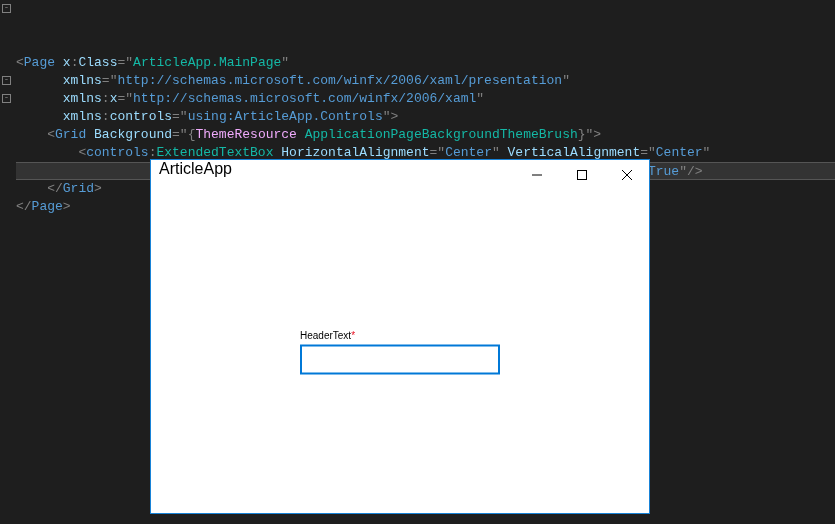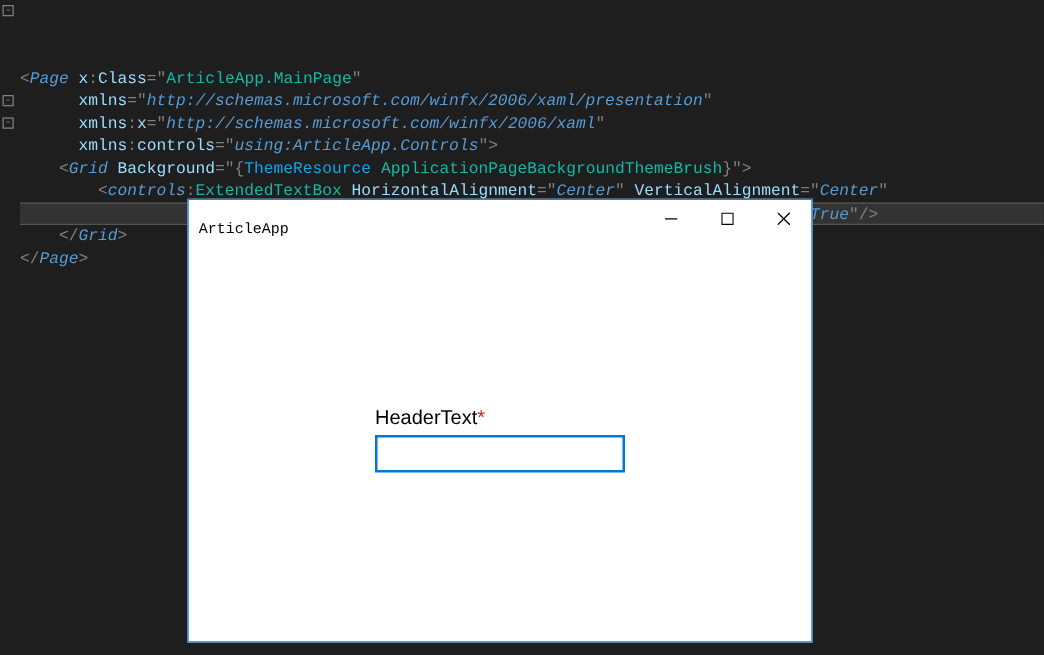--- a/index.html
+++ b/index.html
@@ -33,41 +33,40 @@
     font-size: 9px;
     line-height: 7px;
     text-align: center;
     cursor: pointer;
     background: #1e1e1e;
   }
   .code-lines { padding-left: 16px; }
   .line { height: 18px; }
   .line.hl { background: #333333; border-top:1px solid #555; border-bottom:1px solid #555; }
   .t-gray   { color: #808080; }
-  .t-blue   { color: #569cd6; font-style: italic; }
+  .t-blue   { color: #569cd6; }
   .t-attr   { color: #9cdcfe; }
   .t-class  { color: #14b8a6; }
-  .t-yellow { color: #0ea5e9; }
+  .t-yellow { color: #f0abfc; }
 
   .app-window {
     position: absolute;
     left: 150px; top: 159px;
     width: 500px; height: 355px;
     background: #ffffff;
     border: 1px solid #1883d7;
     font-family: 'Segoe UI', Tahoma, sans-serif;
     color: #000;
   }
   .titlebar {
     height: 30px;
     display: flex;
-    align-items: flex-end;
+    align-items: flex-start;
     padding-left: 8px;
-    font-size: 12px;
-    font-family: Liberation Mono, monospace;
+    font-size: 16px;
   }
   .titlebar .title { flex: 1; }
   .win-controls { display: flex; }
   .win-btn {
     width: 45px; height: 30px;
     display: flex; align-items: center; justify-content: center;
     font-size: 10px;
     font-family: 'Segoe UI', sans-serif;
   }
   .win-btn svg { display:block; }
@@ -76,21 +75,21 @@
     width: 100%;
     height: calc(100% - 30px);
   }
   .field-wrap {
     position: absolute;
     left: 50%; top: 50%;
     transform: translate(-50%, -50%);
     width: 200px;
   }
   .field-header {
-    font-size: 16px;
+    font-size: 10px;
     margin-bottom: 4px;
     color: #000;
   }
   .field-header .req { color: #e81123; }
   .field-input {
     width: 200px;
     height: 30px;
     border: 2px solid #0078d7;
     outline: none;
     padding: 2px 6px;

